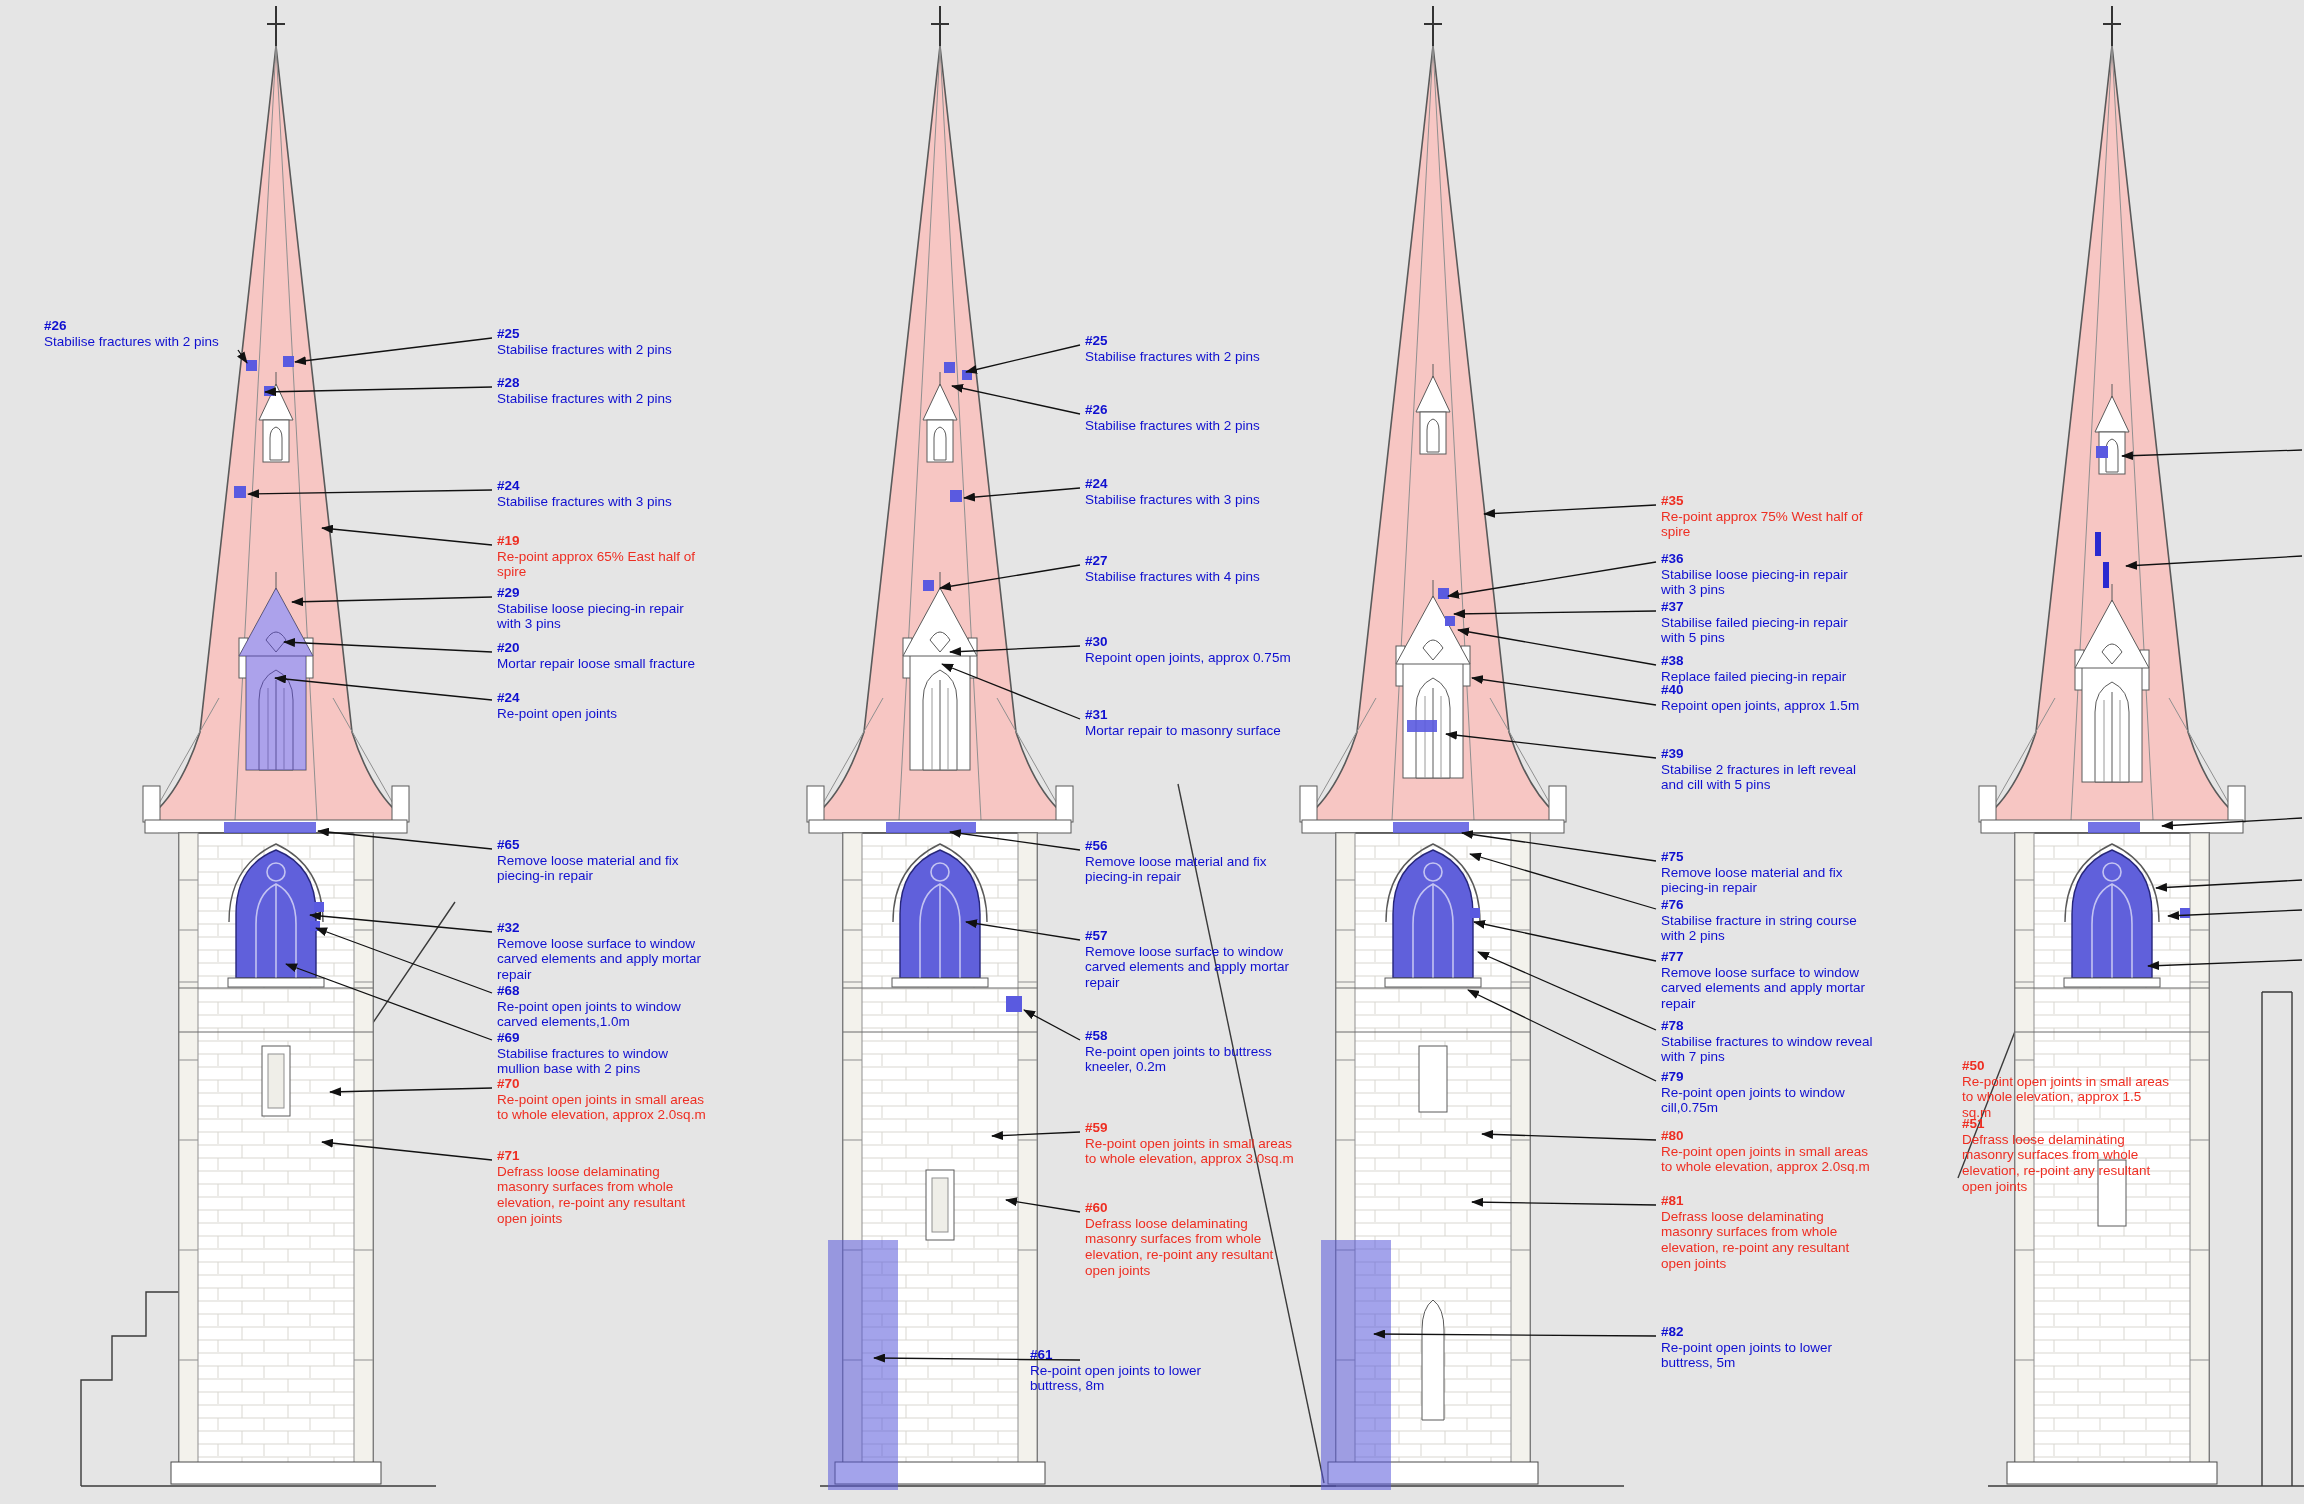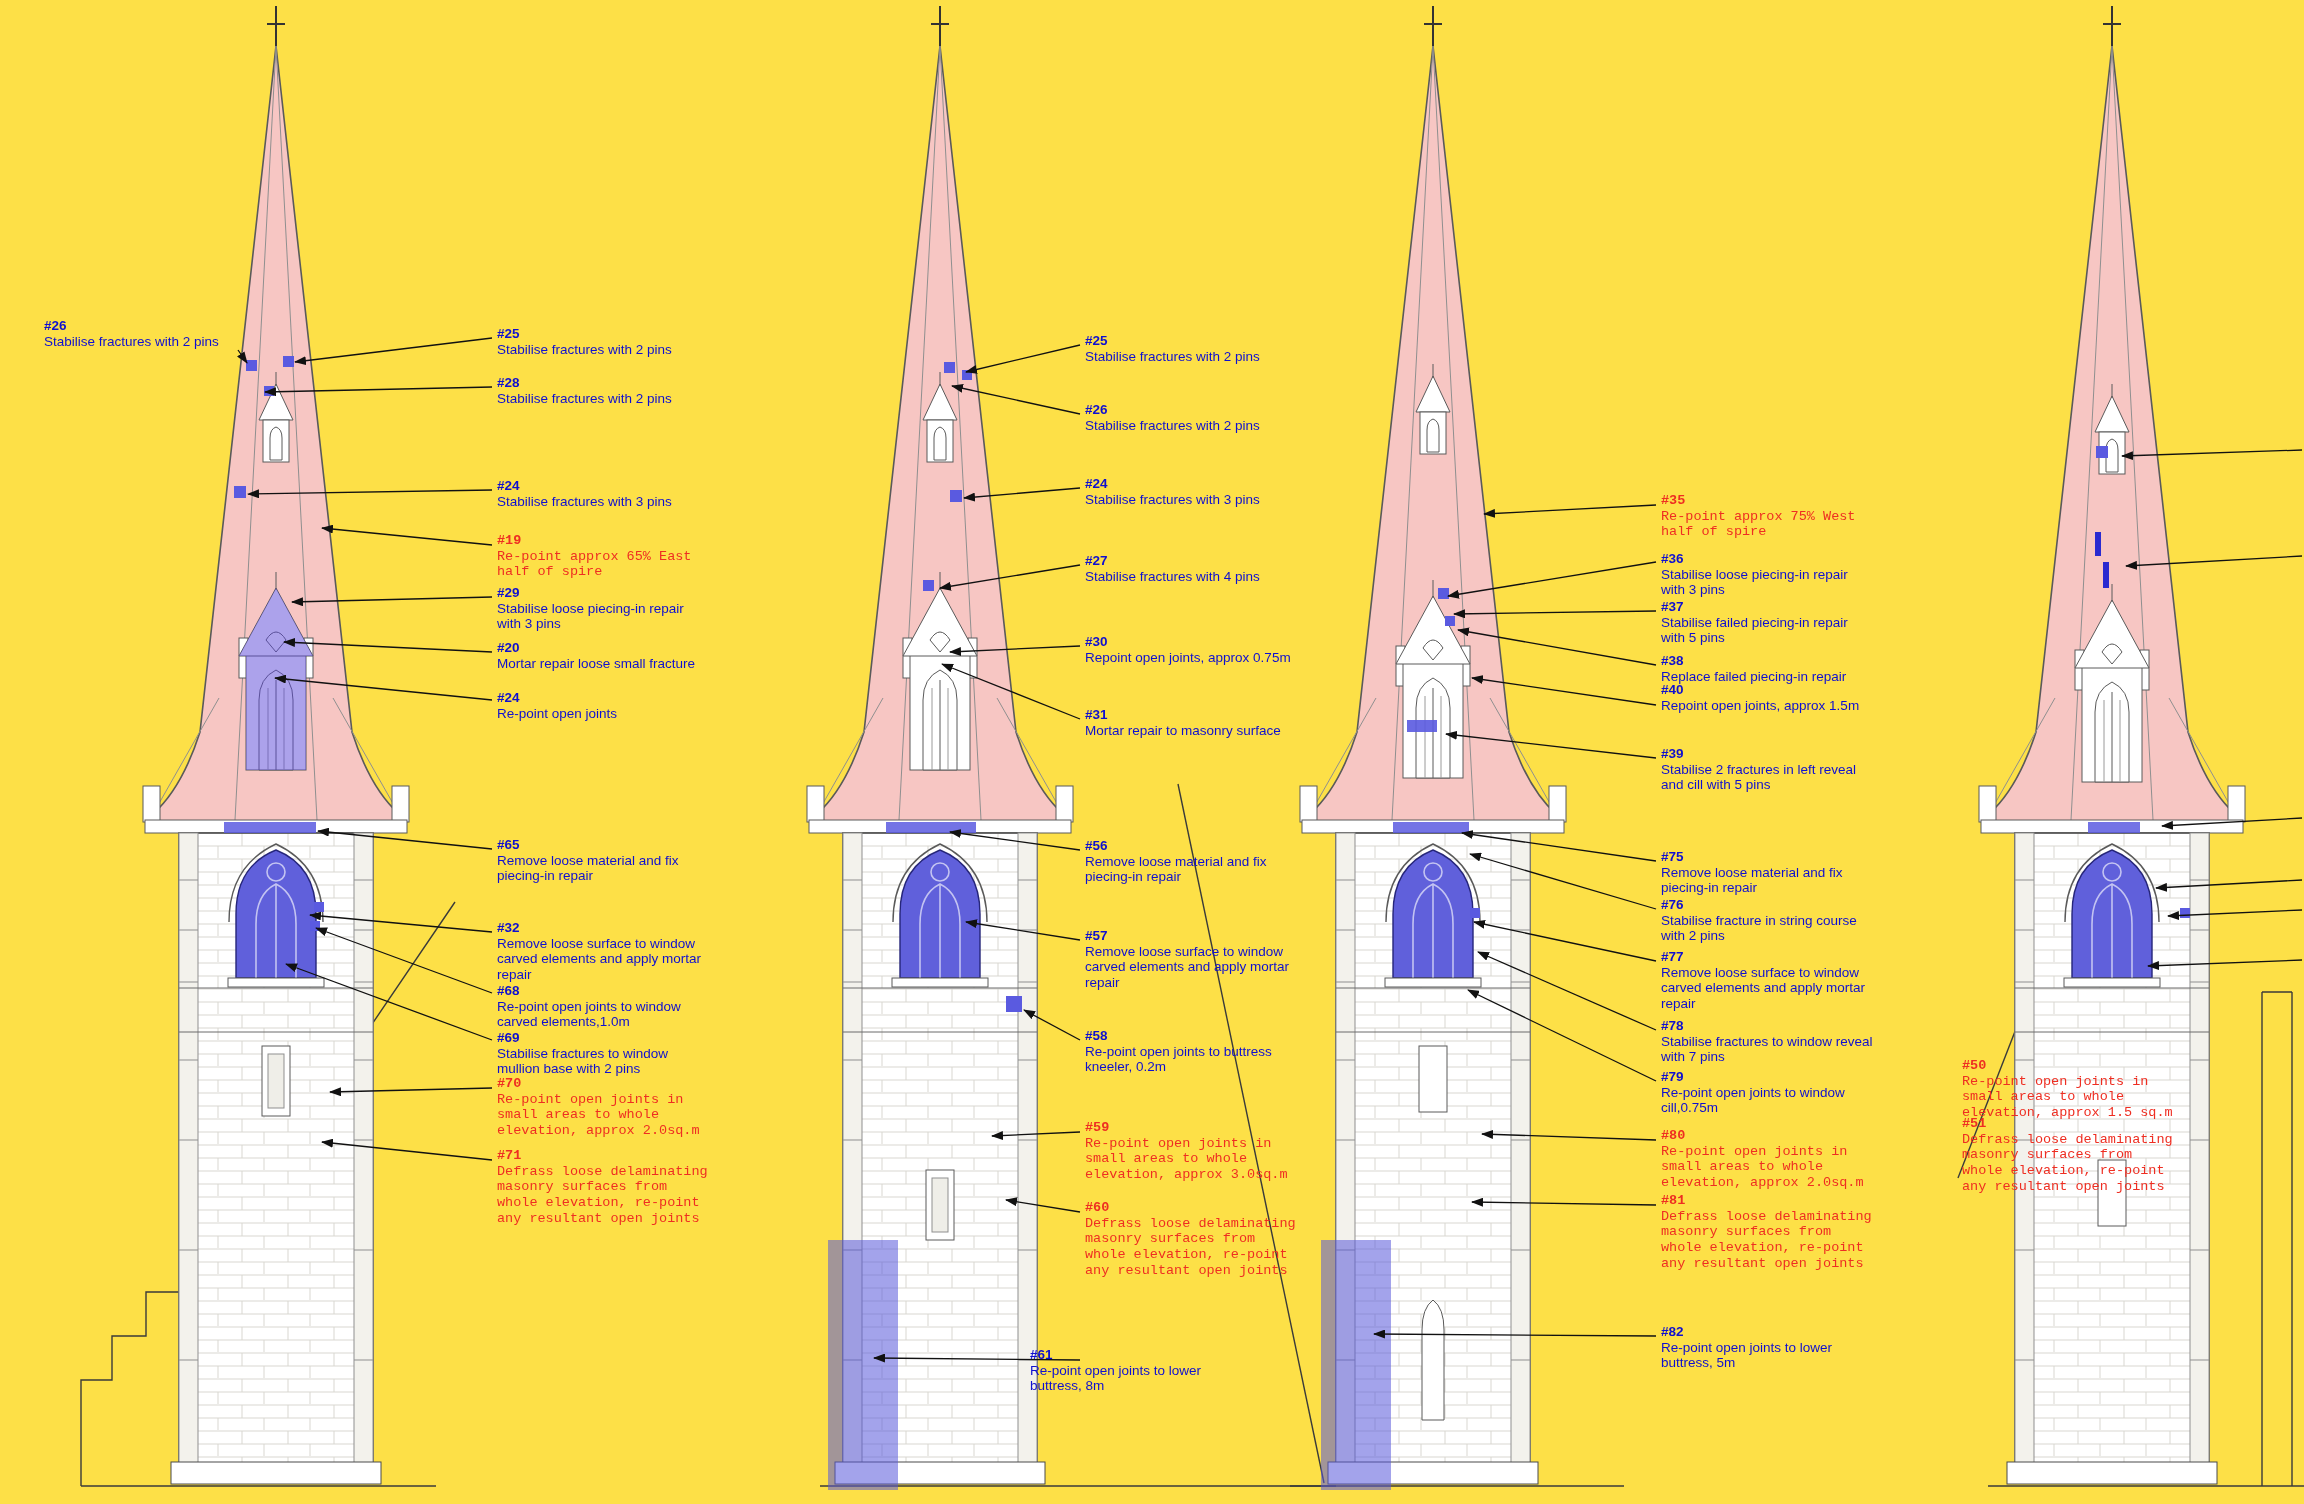--- a/index.html
+++ b/index.html
@@ -1,23 +1,23 @@
 <!DOCTYPE html>
 <html><head>
 <meta charset="utf-8">
 <style>
   * { margin:0; padding:0; box-sizing:border-box; }
   html,body { background:#ffffff; }
   body { font-family:"Liberation Sans", sans-serif; }
-  .canvas { position:relative; width:2304px; height:1504px; background:#fde047; overflow:hidden; }
+  .canvas { position:relative; width:2304px; height:1504px; background:#e5e5e5; overflow:hidden; }
   svg.art { position:absolute; left:0; top:0; }
   .ann { position:absolute; width:212px; font-size:13.5px; line-height:1.16; }
   .ann .ref { font-weight:700; }
   .ann.blue { color:#0f0fd0; }
-  .ann.red  { color:#ee2e22;font-family:Liberation Mono, monospace; }
+  .ann.red  { color:#ee2e22; }
 </style>
 </head>
 <body>
 
 <div class="canvas">
 
 <svg class="art" width="2304" height="1504" viewBox="0 0 2304 1504">
   <defs>
     <marker id="arr" markerWidth="12" markerHeight="9" refX="11" refY="4.5" orient="auto" markerUnits="userSpaceOnUse">
       <path d="M0,0 L12,4.5 L0,9 Z" fill="#111"></path>

